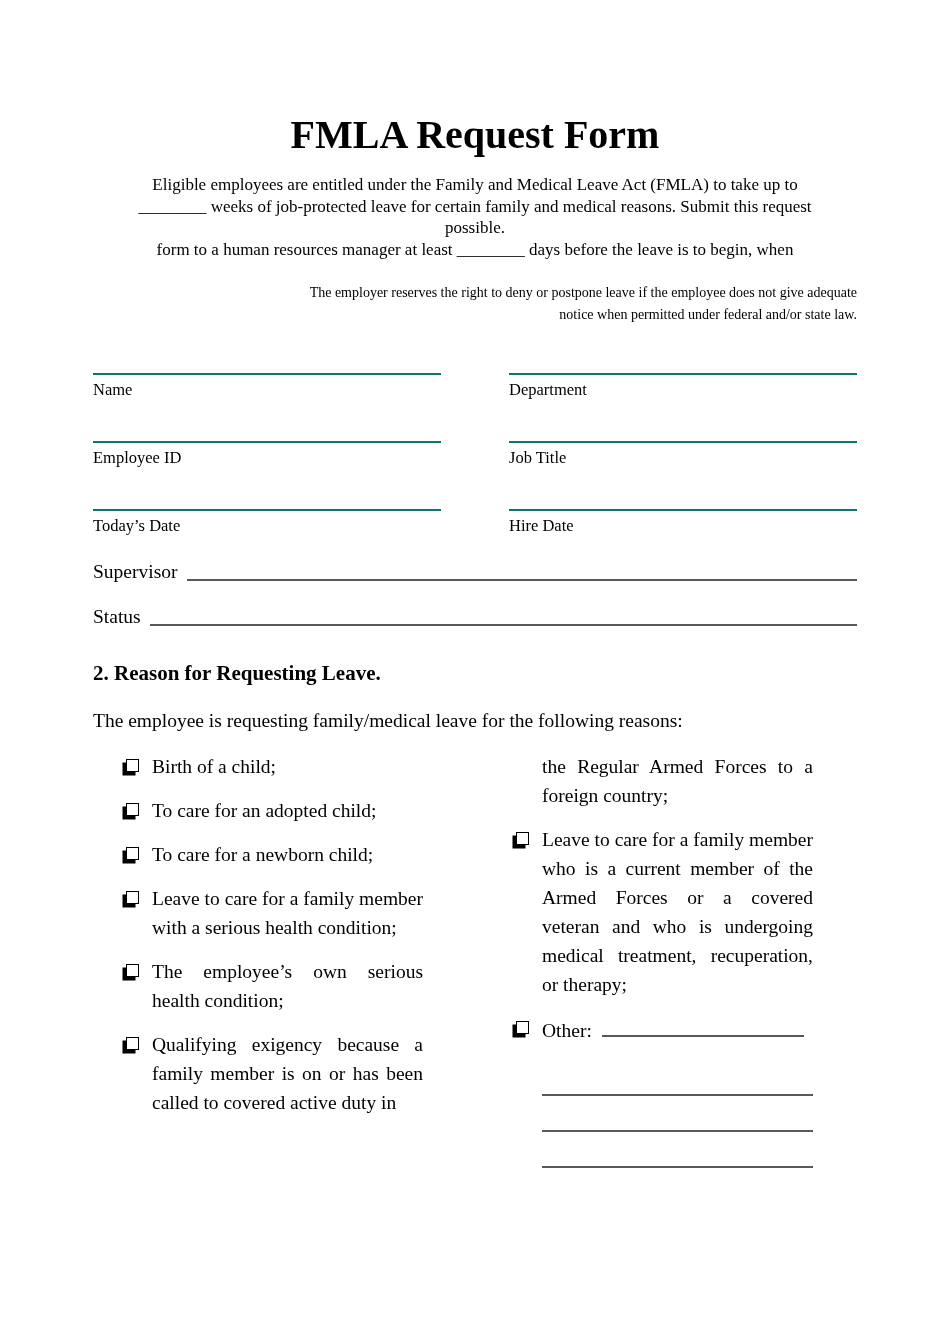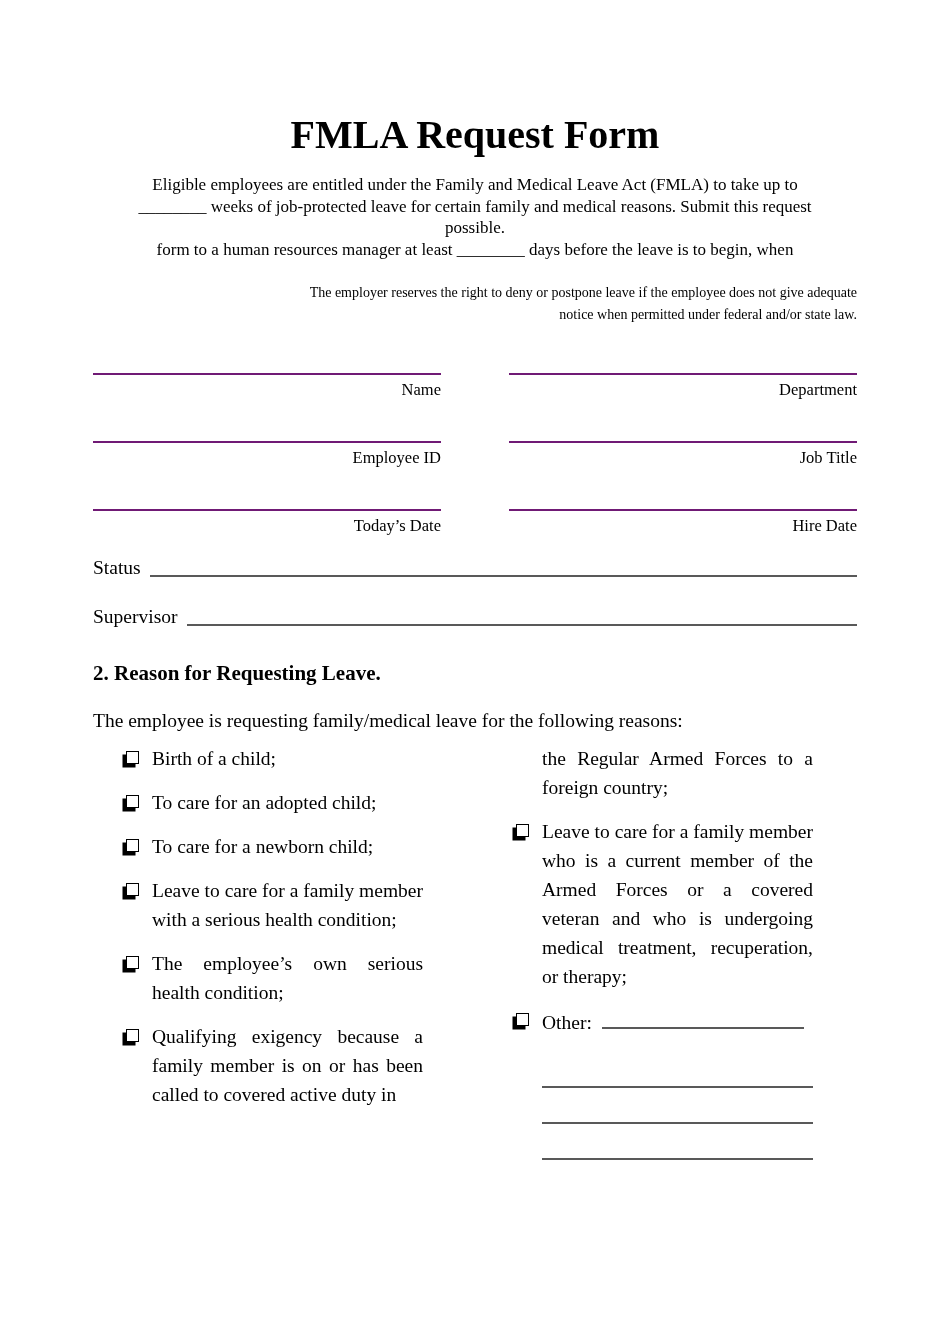--- a/index.html
+++ b/index.html
@@ -45,23 +45,23 @@
   .h2-heading { margin-top:30px; }
 
   .fields-grid {
     margin-top:48px;
     display:grid;
     grid-template-columns:1fr 1fr;
     column-gap:68px;
     row-gap:41px;
   }
   .field-cell {
-    border-top:2px solid #701a75;
+    border-top:2px solid #0f766e;
     padding-top:5px;
-    text-align:right;
+    text-align:left;
     font-size:16.5px;
     line-height:20px;
   }
 
   .inline-field {
     display:flex;
     align-items:flex-end;
     font-size:19.5px;
     line-height:27px;
   }
@@ -75,21 +75,21 @@
     height:1px;
   }
 
   .lead {
     margin-top:22px;
     font-size:19.5px;
     line-height:26px;
   }
 
   .reasons {
-    margin-top:10px;
+    margin-top:18px;
     margin-left:30px;
     display:flex;
     column-gap:90px;
   }
   .reason-col { width:300px; }
   .reason-item {
     display:flex;
     align-items:flex-start;
     margin-bottom:15px;
   }
@@ -165,27 +165,27 @@
         <span>Job Title</span>
       </div>
       <div class="field-cell">
         <span>Today’s Date</span>
       </div>
       <div class="field-cell">
         <span>Hire Date</span>
       </div>
     </div>
 
+    <div class="inline-field supervisor-row">
+      <span>Supervisor</span>
+      <span class="rule"></span>
+    </div>
+
     <div class="inline-field status-row">
       <span>Status</span>
-      <span class="rule"></span>
-    </div>
-
-    <div class="inline-field supervisor-row">
-      <span>Supervisor</span>
       <span class="rule"></span>
     </div>
 
     <div class="section-heading h2-heading">2. Reason for Requesting Leave.</div>
 
     <div class="lead">The employee is requesting family/medical leave for the following reasons:</div>
 
     <div class="reasons">
 
       <div class="reason-col">

